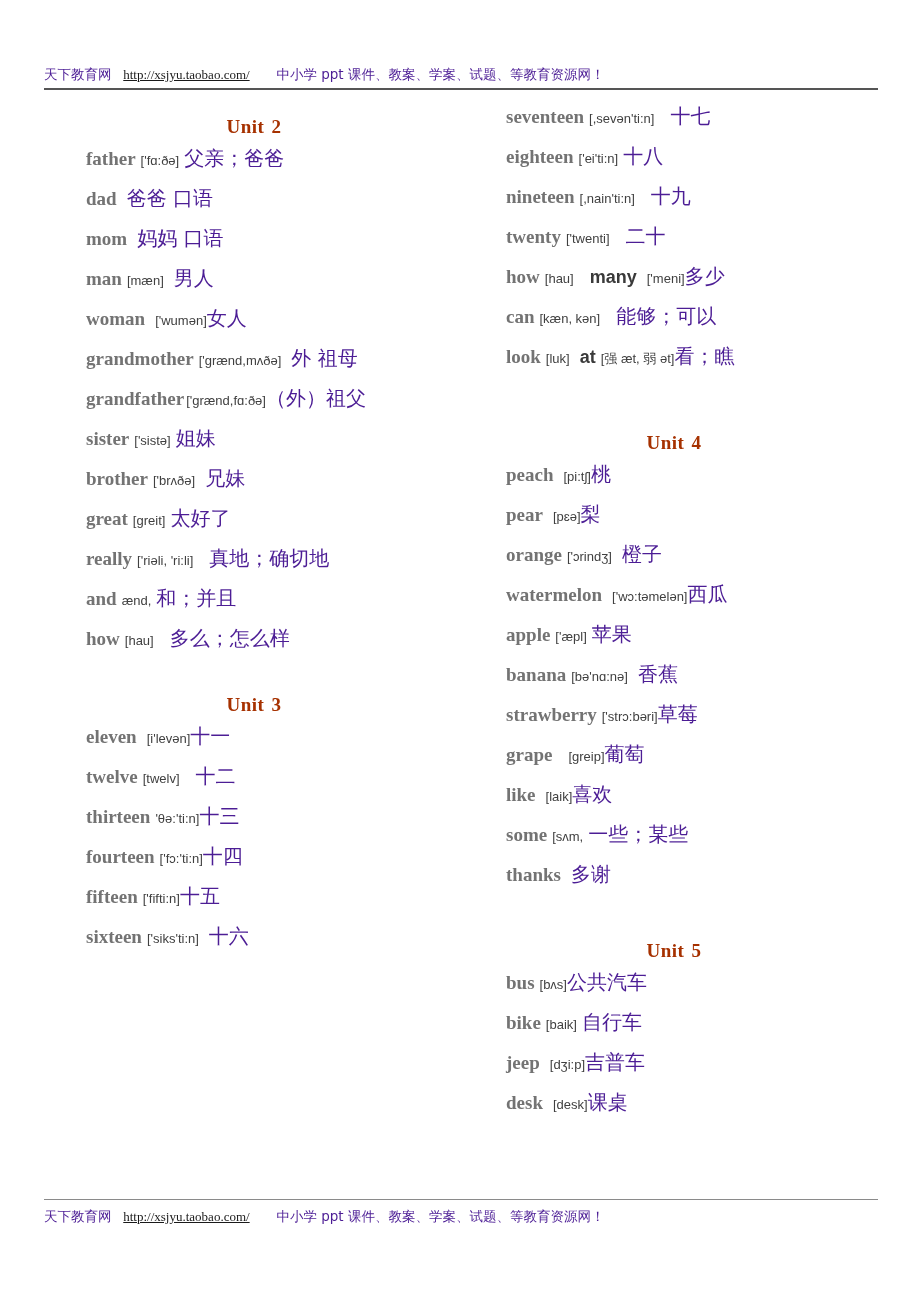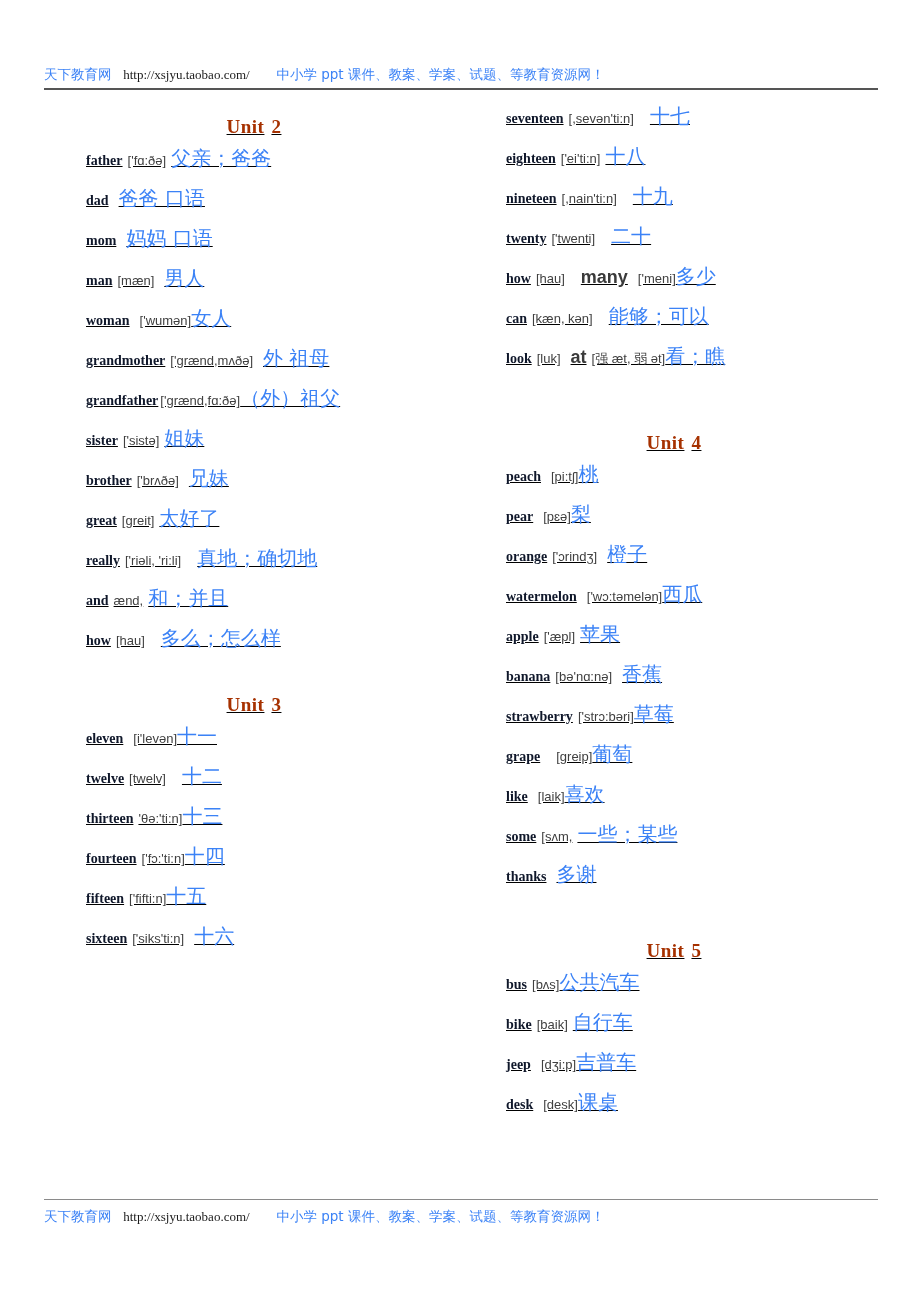--- a/index.html
+++ b/index.html
@@ -29,20 +29,21 @@
     width: 836px;
     font-size: 13.5px;
     color: #1a1a1a;
     white-space: nowrap;
     font-family: "Liberation Serif", "DejaVu Serif", serif;
   }
   .banner .zh { font-size: 13.5px; }
   .banner .url {
     font-size: 13px;
     font-family: "Liberation Serif", "DejaVu Serif", serif;
+    text-decoration: underline;
   }
   .banner .gap { display: inline-block; width: 20px; }
   #header-banner { top: 66px; }
   #header-rule {
     position: absolute;
     left: 44px;
     top: 88px;
     width: 834px;
     height: 2px;
     background: #555555;
@@ -62,21 +63,20 @@
     position: absolute;
     top: 96px;
     left: 0;
     width: 920px;
     height: 1096px;
   }
   .col {
     position: absolute;
     top: 0;
     width: 420px;
-    text-decoration: underline;
   }
   .col-left  { left: 44px; }
   .col-right { left: 464px; }
 
   .unit-head {
     text-align: center;
     color: #A63100;
     font-weight: bold;
     font-size: 19px;
     font-family: "Liberation Serif", "DejaVu Serif", serif;
@@ -85,39 +85,39 @@
   .unit-head .u-num { margin-left: 7px; }
 
   .entries { }
   .entry {
     height: 40px;
     line-height: 40px;
     padding-left: 42px;
     white-space: nowrap;
   }
   .word {
-    color: #0f172a;
+    color: #737373;
     font-weight: bold;
-    font-size: 14px;
+    font-size: 19px;
     font-family: "Liberation Serif", "DejaVu Serif", serif;
   }
   .word2 {
     color: #3a3a3a;
     font-weight: bold;
     font-size: 18px;
     font-family: "Liberation Sans", "DejaVu Sans", sans-serif;
   }
   .ipa {
     color: #404040;
     font-size: 13px;
     font-family: "Liberation Sans", "DejaVu Sans", sans-serif;
     font-weight: normal;
   }
   .zh {
-    color: #3b82f6;
+    color: #4c1d95;
     font-size: 20px;
     font-family: "DejaVu Sans", "Liberation Sans", sans-serif;
   }
   .sp1 { display: inline-block; width: 5px; }
   .sp2 { display: inline-block; width: 10px; }
   .sp3 { display: inline-block; width: 16px; }
   .sp0 { display: inline-block; width: 2px; }
 
   
   .gap-lg { height: 36px; }

